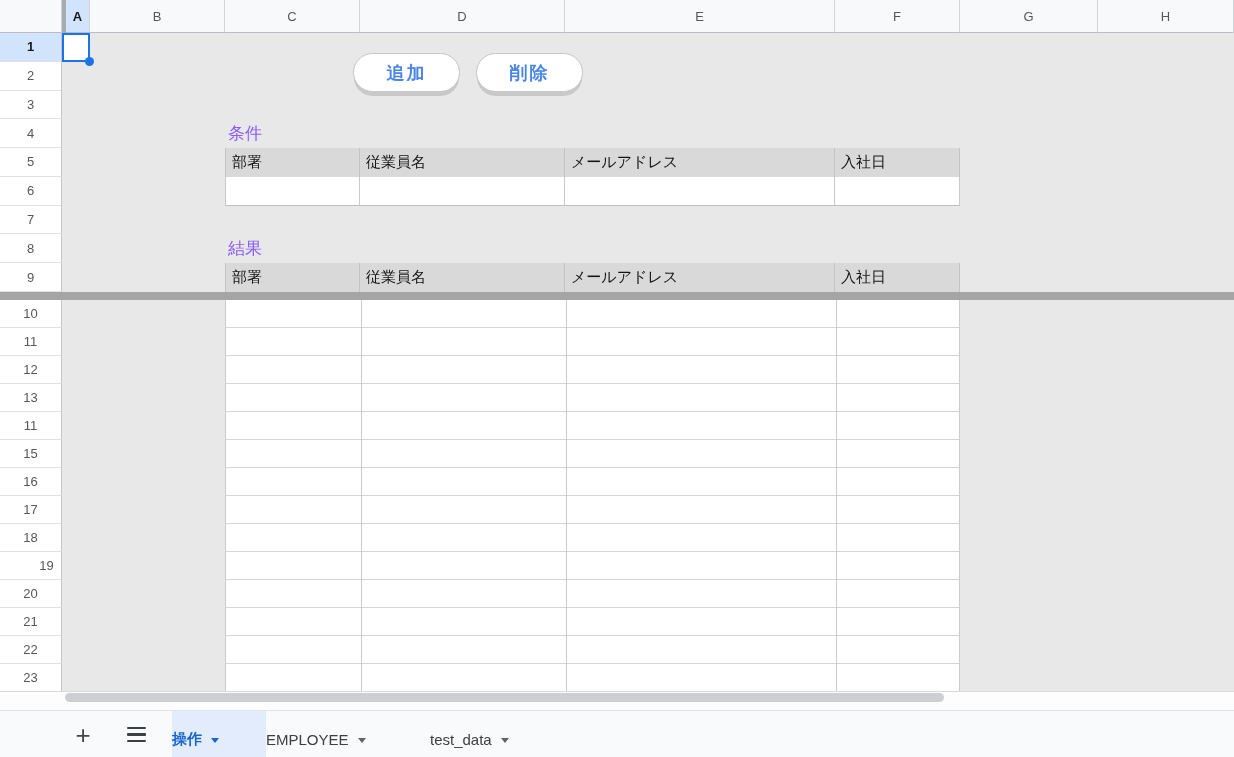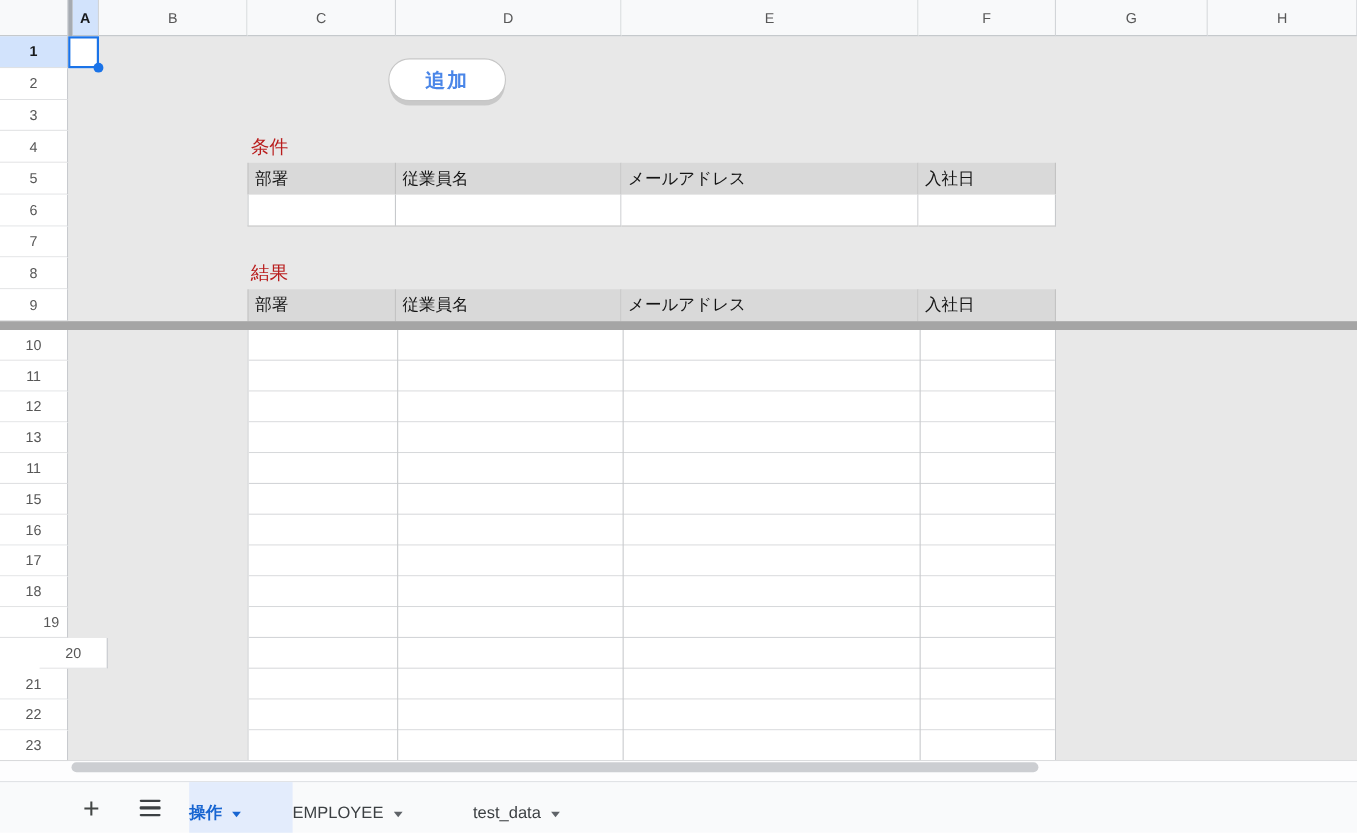--- a/index.html
+++ b/index.html
@@ -24,21 +24,21 @@
   .sel-cell{left:62px;top:33px;width:28px;height:29px;background:#ffffff;border:2px solid #1a73e8;}
   .fill-handle{left:85px;top:57px;width:9px;height:9px;border-radius:50%;background:#1a73e8;}
 
   
   .pill-btn{background:#ffffff;border:1.5px solid #c6c6c6;border-radius:20px;
             box-shadow:0 5px 0 -1px #c9c9c9;color:#4a86e8;font-weight:bold;font-size:18px;
             display:flex;align-items:center;justify-content:center;letter-spacing:2px;cursor:pointer;}
   .clear-btn{border-radius:9px;box-shadow:-3px 5px 0 -1px #c9c9c9;letter-spacing:1px;}
 
   
-  .sec-label{color:#b91c1c;font-size:17px;display:flex;align-items:center;}
+  .sec-label{color:#8b5cf6;font-size:17px;display:flex;align-items:center;}
 
   
   .th-cell{background:#d9d9d9;border-right:1px solid #c3c3c3;color:#141414;font-size:15px;
            display:flex;align-items:center;padding-left:6px;}
   .th-first{border-left:1px solid #c3c3c3;}
   .in-cell{background:#ffffff;border-right:1px solid #c7c9cc;border-bottom:1px solid #bfbfbf;}
   .in-first{border-left:1px solid #c7c9cc;}
 
   
   .freeze-bar{left:0;width:1234px;background:#a5a5a5;}
@@ -97,30 +97,31 @@
       <div class="abs row-h" style="top: 299.5px; height: 28px;">10</div>
       <div class="abs row-h" style="top: 327.5px; height: 28px;">11</div>
       <div class="abs row-h" style="top: 355.5px; height: 28px;">12</div>
       <div class="abs row-h" style="top: 383.5px; height: 28px;">13</div>
       <div class="abs row-h" style="top: 411.5px; height: 28px;">11</div>
       <div class="abs row-h" style="top: 439.5px; height: 28px;">15</div>
       <div class="abs row-h" style="top: 467.5px; height: 28px;">16</div>
       <div class="abs row-h" style="top: 495.5px; height: 28px;">17</div>
       <div class="abs row-h" style="top: 523.5px; height: 28px;">18</div>
       <div class="abs row-h" style="top: 551.5px; height: 28px; padding-left: 32px;">19</div>
-      <div class="abs row-h" style="top: 579.5px; height: 28px; margin-left: 36px;">20</div>
+      <div class="abs row-h" style="top: 579.5px; height: 28px;">20</div>
       <div class="abs row-h" style="top: 607.5px; height: 28px;">21</div>
       <div class="abs row-h" style="top: 635.5px; height: 28px;">22</div>
       <div class="abs row-h" style="top: 663.5px; height: 28px;">23</div>
     </div>
 
   <div class="abs sel-cell"></div>
   <div class="abs fill-handle"></div>
 
   <div class="abs pill-btn" style="left:353px;top:53px;width:107px;height:39px;">追加</div>
+  <div class="abs pill-btn" style="left:476px;top:53px;width:107px;height:39px;">削除</div>
 
   <div class="abs sec-label" style="left:228px;top:119px;height:29px;">条件</div>
   <div class="abs sec-label" style="left:228px;top:234px;height:29px;">結果</div>
 
   <div id="condHeader">
       <div class="abs th-cell th-first" style="left: 225px; top: 148px; width: 135px; height: 29px;">部署</div>
       <div class="abs th-cell" style="left: 360px; top: 148px; width: 205px; height: 29px;">従業員名</div>
       <div class="abs th-cell" style="left: 565px; top: 148px; width: 270px; height: 29px;">メールアドレス</div>
       <div class="abs th-cell" style="left: 835px; top: 148px; width: 125px; height: 29px;">入社日</div>
     </div>

